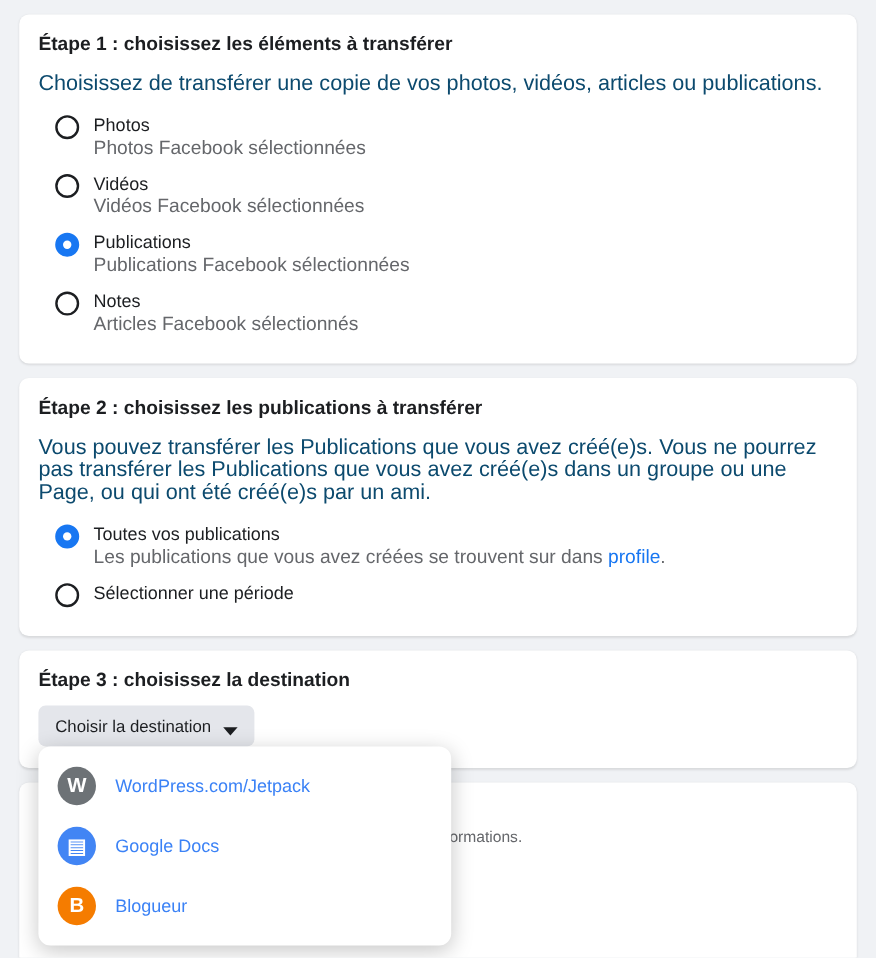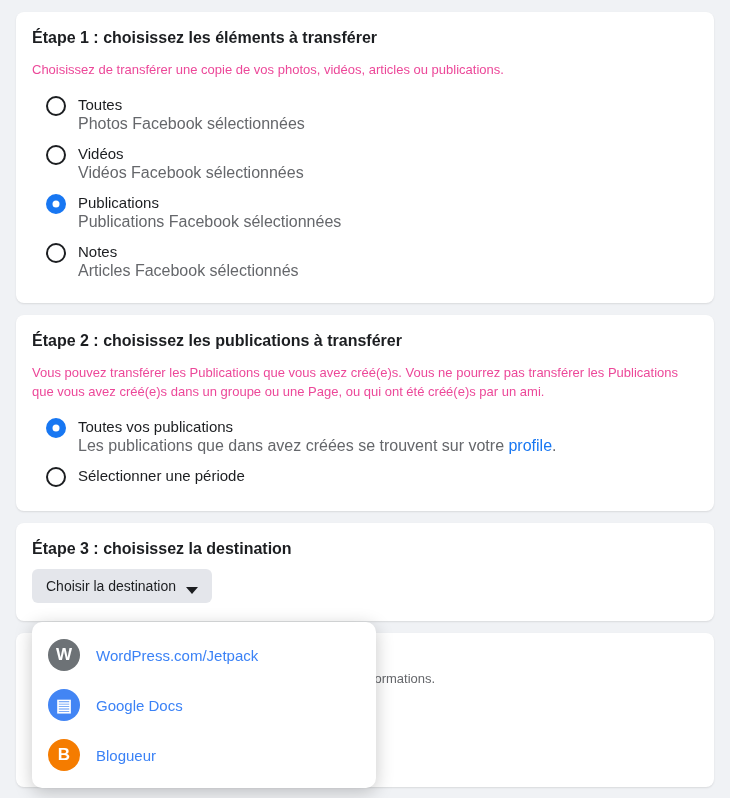--- a/index.html
+++ b/index.html
@@ -31,23 +31,23 @@
     position: relative;
   }
   .step-title {
     font-size: 16px;
     font-weight: bold;
     line-height: 20px;
     margin: 0 0 4px 0;
     color: #1c1e21;
   }
   .step-desc {
-    font-size: 13px;
+    font-size: 18px;
     line-height: 19px;
-    color: #ec4899;
+    color: #0c4a6e;
     margin: 12px 0 10px 0;
   }
   .options {
     margin-top: 10px;
   }
   .option-row {
     display: flex;
     align-items: flex-start;
     padding: 6px 0 6px 14px;
   }
@@ -172,21 +172,21 @@
 
 <div class="page">
 
   <div class="card">
     <h2 class="step-title">Étape 1 : choisissez les éléments à transférer</h2>
     <p class="step-desc">Choisissez de transférer une copie de vos photos, vidéos, articles ou publications.</p>
     <div class="options">
       <div class="option-row">
         <span class="radio"></span>
         <span class="option-text">
-          <span class="option-label">Toutes</span>
+          <span class="option-label">Photos</span>
           <span class="option-sub" style="display:block">Photos Facebook sélectionnées</span>
         </span>
       </div>
       <div class="option-row">
         <span class="radio"></span>
         <span class="option-text">
           <span class="option-label">Vidéos</span>
           <span class="option-sub" style="display:block">Vidéos Facebook sélectionnées</span>
         </span>
       </div>
@@ -208,21 +208,21 @@
   </div>
 
   <div class="card">
     <h2 class="step-title">Étape 2 : choisissez les publications à transférer</h2>
     <p class="step-desc">Vous pouvez transférer les Publications que vous avez créé(e)s. Vous ne pourrez pas transférer les Publications que vous avez créé(e)s dans un groupe ou une Page, ou qui ont été créé(e)s par un ami.</p>
     <div class="options">
       <div class="option-row">
         <span class="radio checked"></span>
         <span class="option-text">
           <span class="option-label">Toutes vos publications</span>
-          <span class="option-sub" style="display:block"><span>Les publications que dans avez créées se trouvent sur votre </span><a href="#">profile</a><span>.</span></span>
+          <span class="option-sub" style="display:block"><span>Les publications que vous avez créées se trouvent sur dans </span><a href="#">profile</a><span>.</span></span>
         </span>
       </div>
       <div class="option-row">
         <span class="radio"></span>
         <span class="option-text">
           <span class="option-label">Sélectionner une période</span>
         </span>
       </div>
     </div>
   </div>

